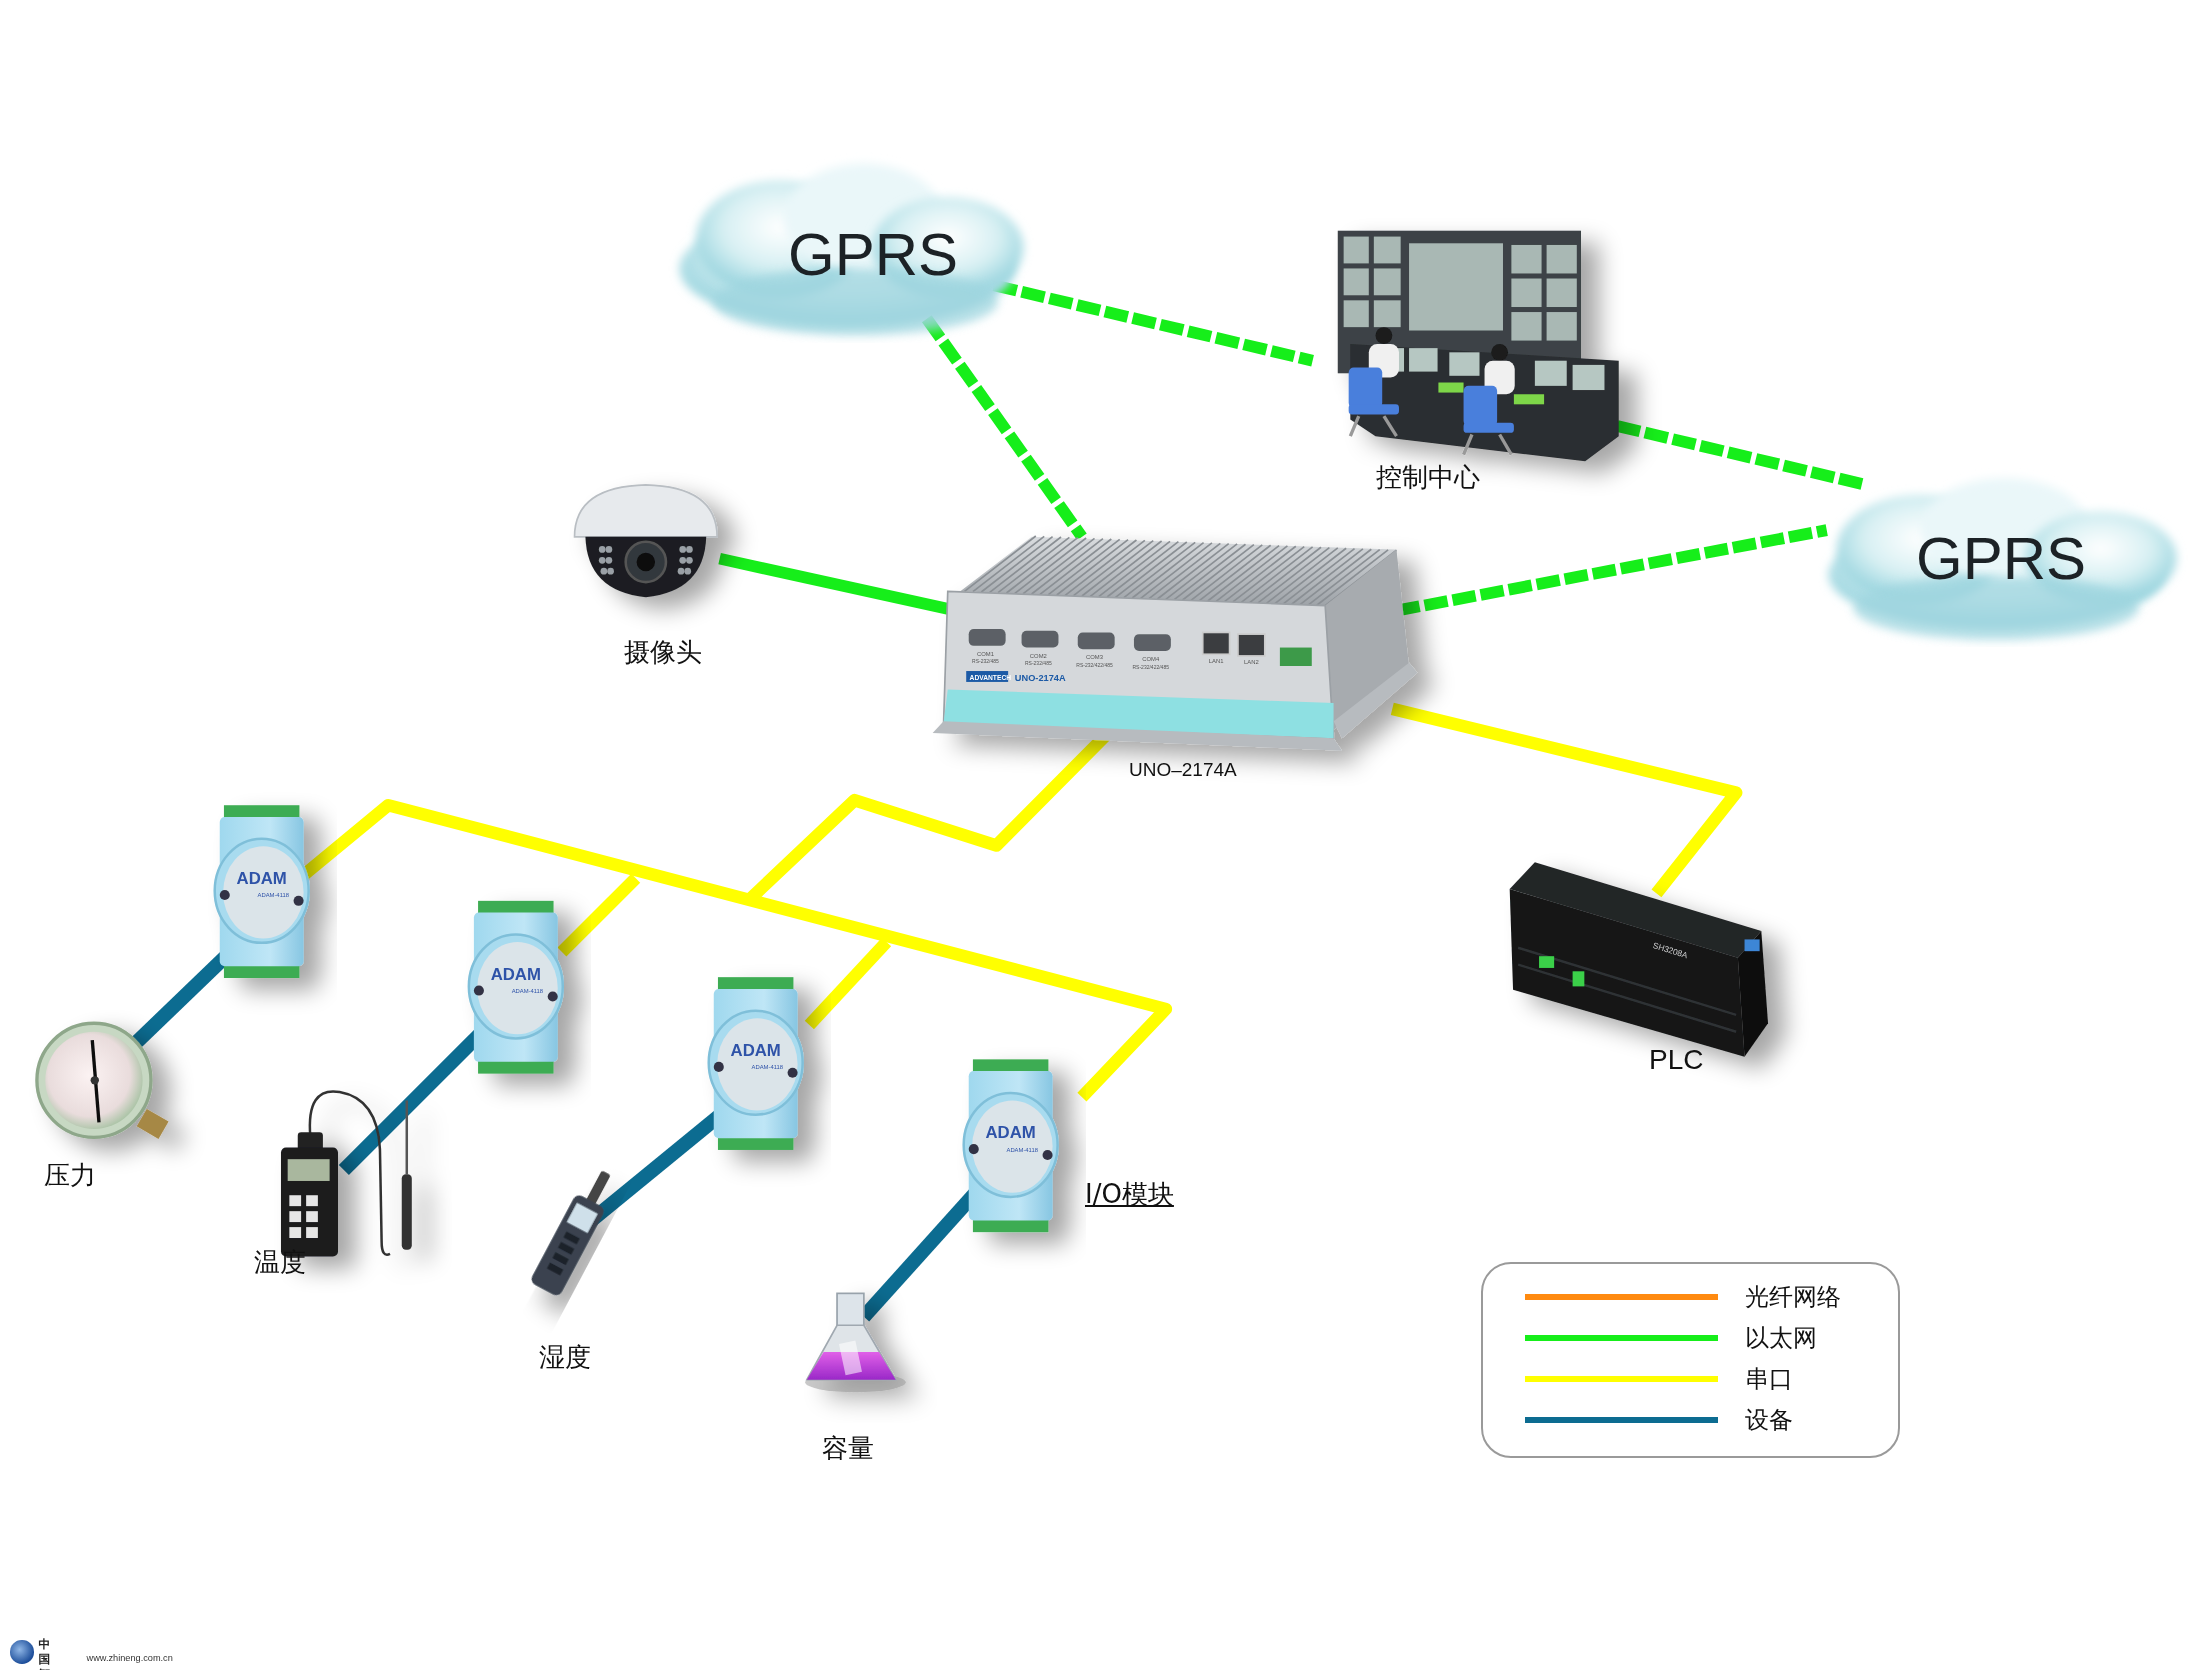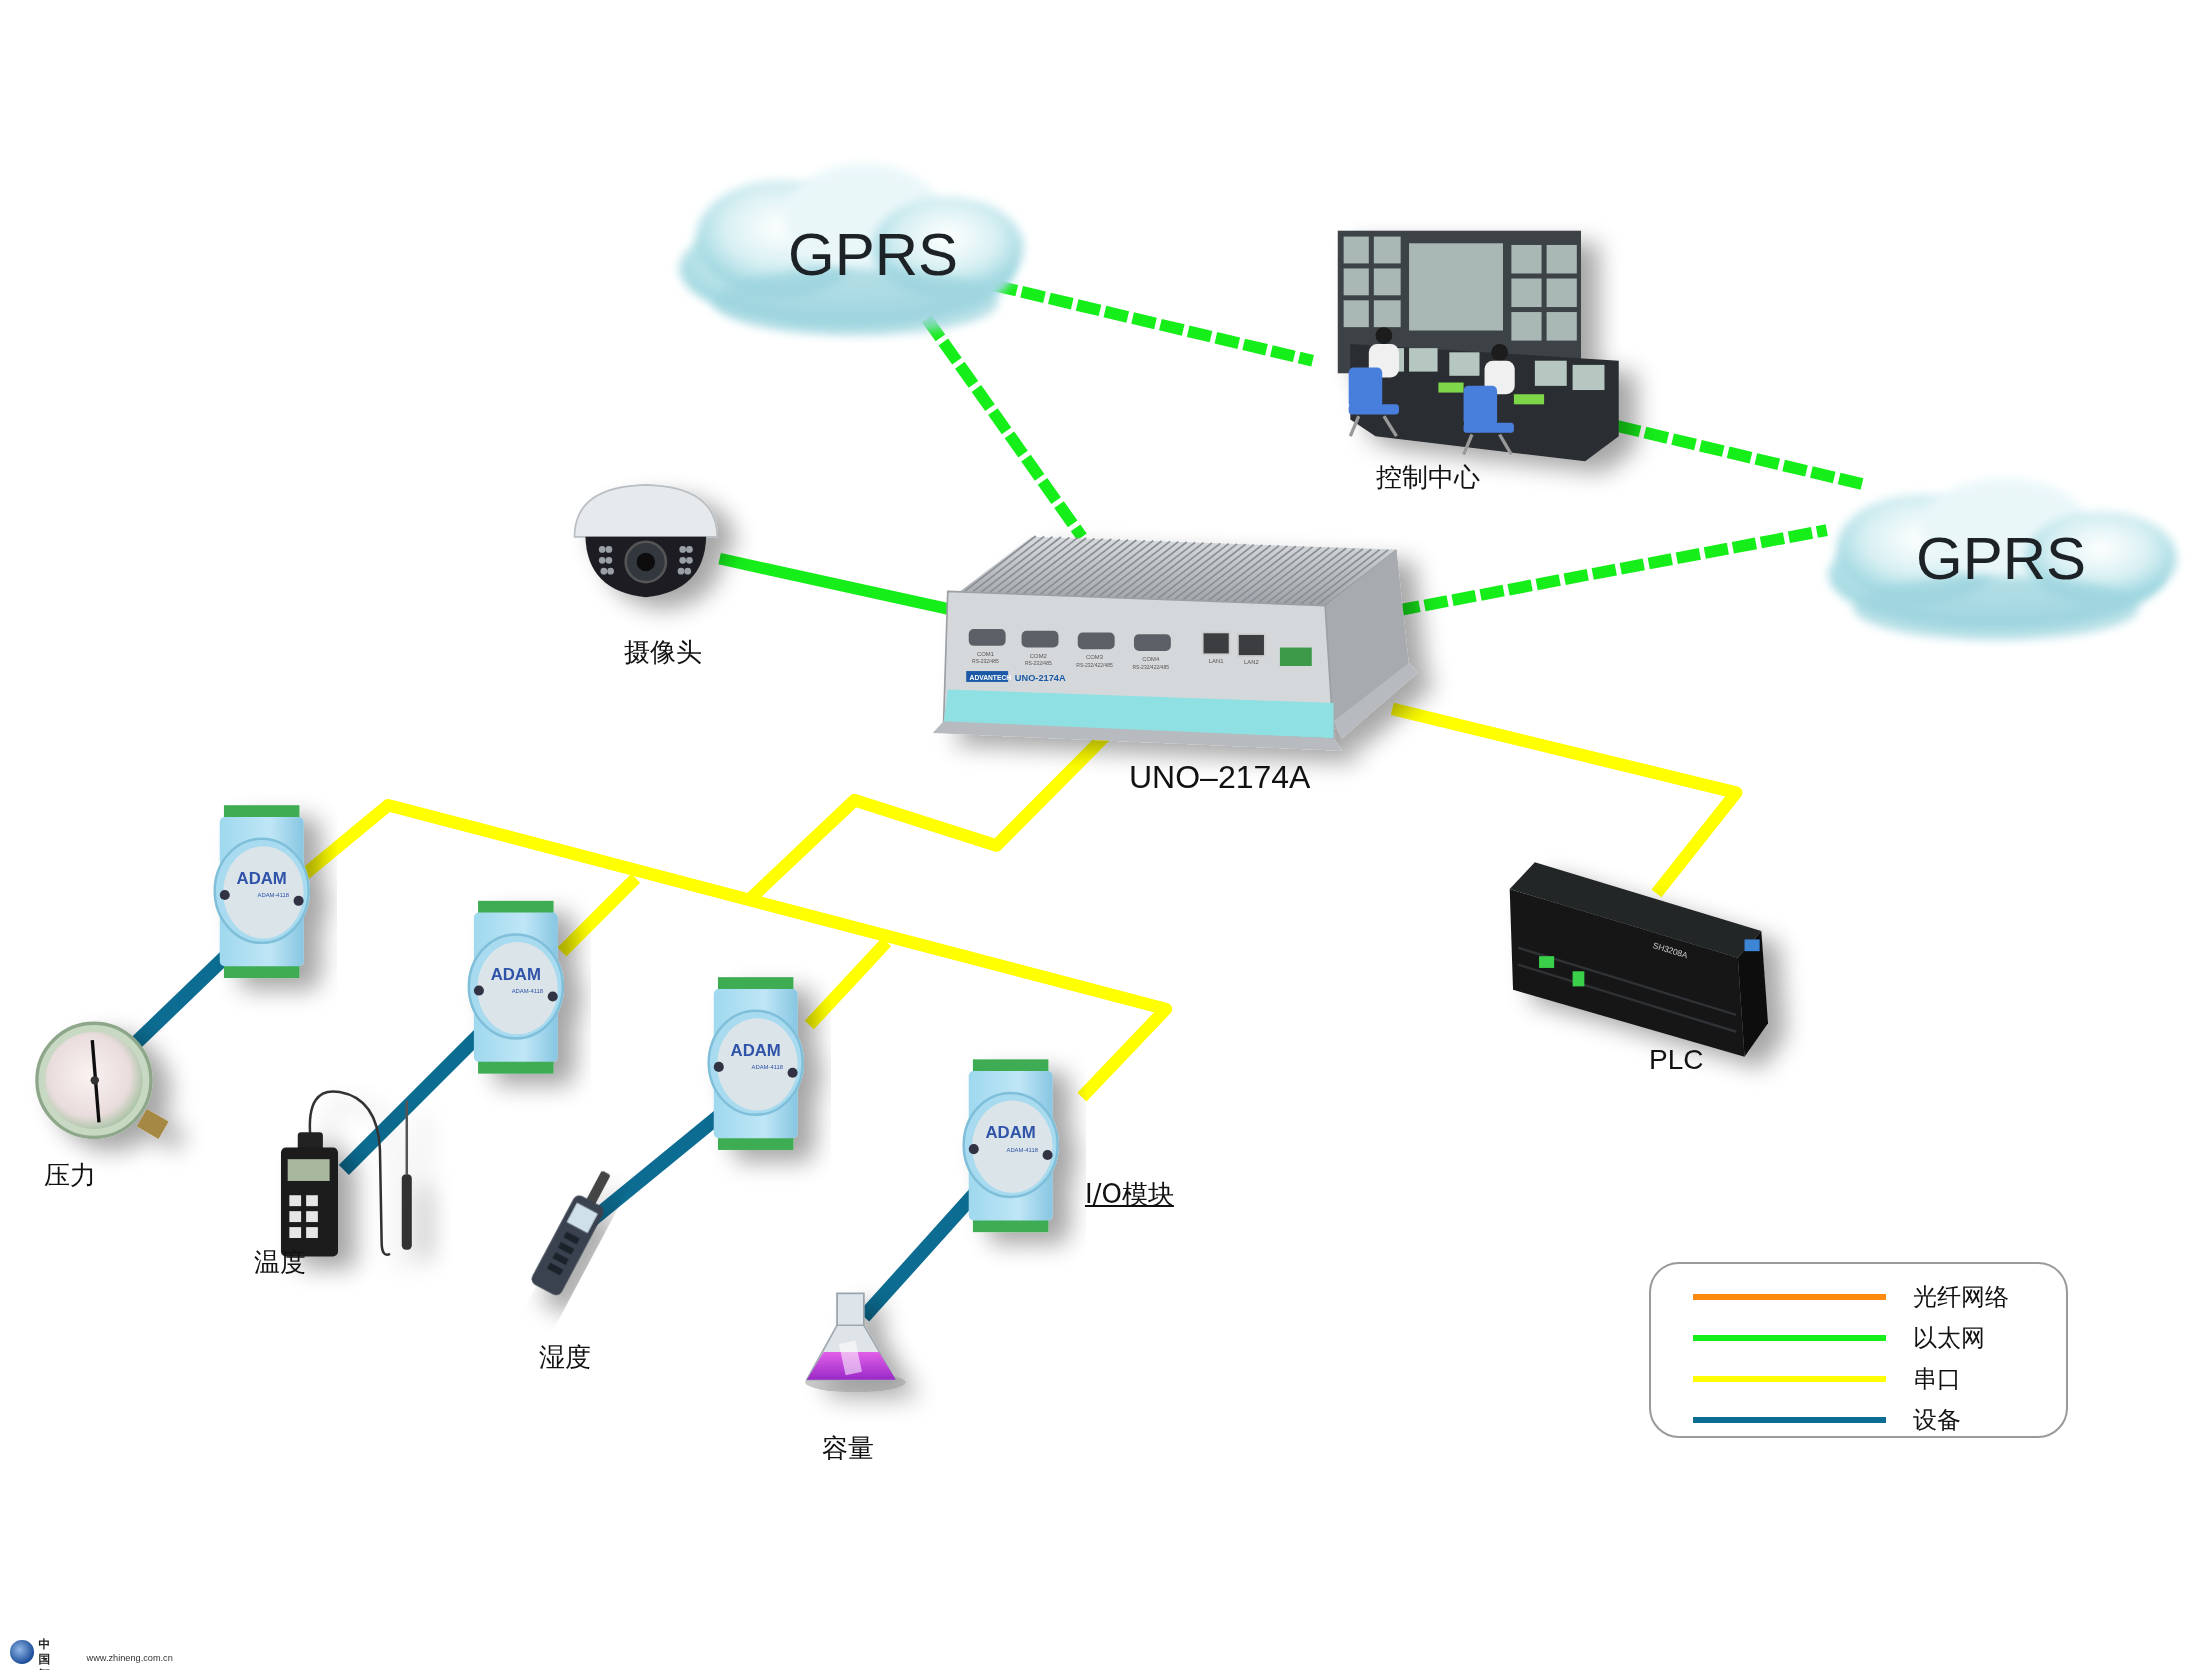--- a/index.html
+++ b/index.html
@@ -1,22 +1,22 @@
 <!DOCTYPE html>
 <html style="font-size:13.4px"><head>
 <meta charset="utf-8">
 <style>
   html,body{margin:0;padding:0;background:#fff;}
   body{width:2205px;height:1670px;position:relative;overflow:hidden;font-family:"Liberation Sans","DejaVu Sans",sans-serif;}
   svg#diagram{position:absolute;left:0;top:0;}
   .lbl{position:absolute;color:#111;font-family:"DejaVu Sans","Liberation Sans",sans-serif;font-size:26px;white-space:nowrap;}
   .cloud-text{position:absolute;font-family:"Liberation Sans",sans-serif;font-size:60px;color:#1c2226;}
-  .uno-label{position:absolute;font-family:"Liberation Sans",sans-serif;font-size:32px;color:#111;}
+  .uno-label{position:absolute;font-family:"Liberation Sans",sans-serif;font-size:19px;color:#111;}
   .plc-label{position:absolute;font-family:"Liberation Sans",sans-serif;font-size:28px;color:#111;margin-left:47px;}
-  .legend{position:absolute;left:1649px;top:1262px;width:419px;height:176px;border:2.5px solid #9a9a9a;border-radius:30px;background:#fff;box-sizing:border-box;}
+  .legend{position:absolute;left:1481px;top:1262px;width:419px;height:196px;border:2.5px solid #9a9a9a;border-radius:30px;background:#fff;box-sizing:border-box;}
   .legend-row{position:absolute;left:42px;height:34px;width:369px;}
   .legend-line{position:absolute;left:0;top:13.4px;width:193px;height:5.9px;}
   .legend-text{position:absolute;left:220px;top:0;font-family:"DejaVu Sans",sans-serif;font-size:24px;color:#111;}
   .watermark{position:absolute;left:10px;top:1637px;height:30px;}
   .wm-logo{position:absolute;left:0;top:3.4px;width:23.5px;height:23.5px;border-radius:50%;background:radial-gradient(circle at 40% 40%,#8fb6e6,#1d4e9a 70%);}
   .wm-cn{position:absolute;left:28.5px;top:0;font-family:"DejaVu Sans",sans-serif;font-weight:bold;font-size:11.7px;color:#222;}
   .wm-url{position:absolute;left:28.5px;top:16px;font-family:"Liberation Sans",sans-serif;font-size:9.2px;color:#333;margin-left:48px;}
 </style>
 </head>
 <body>

